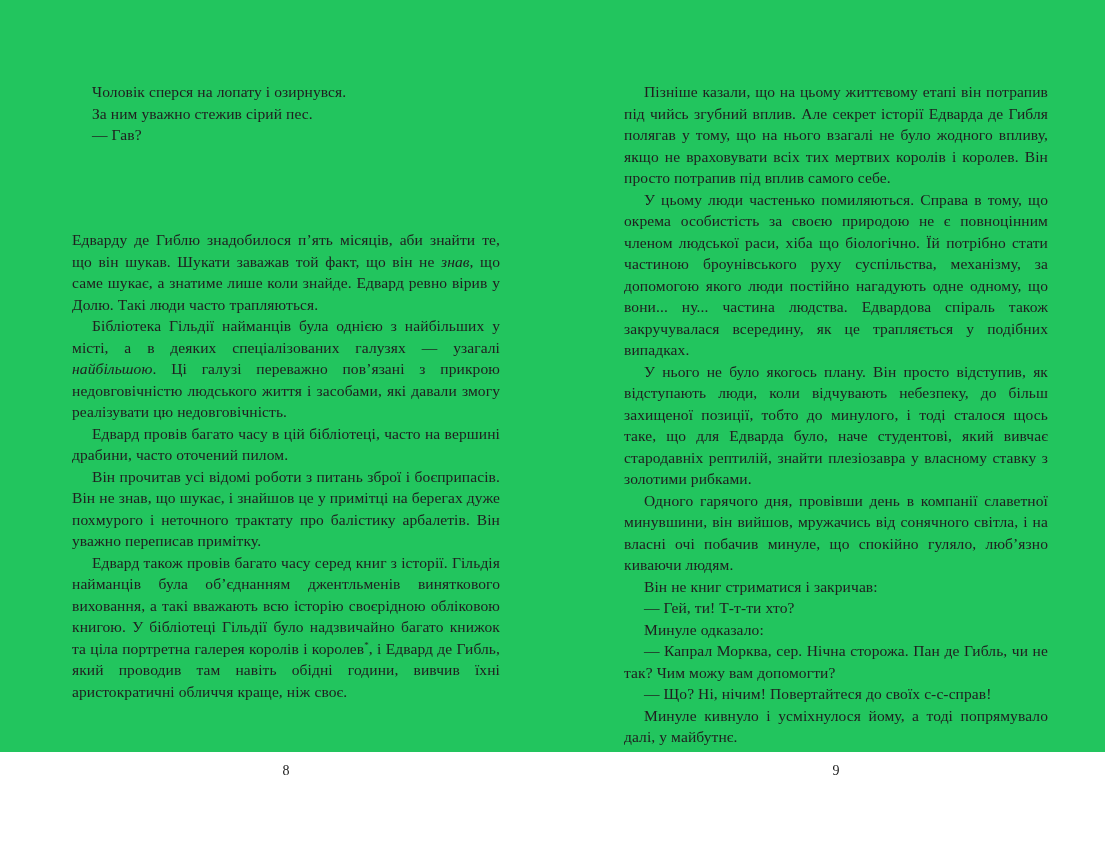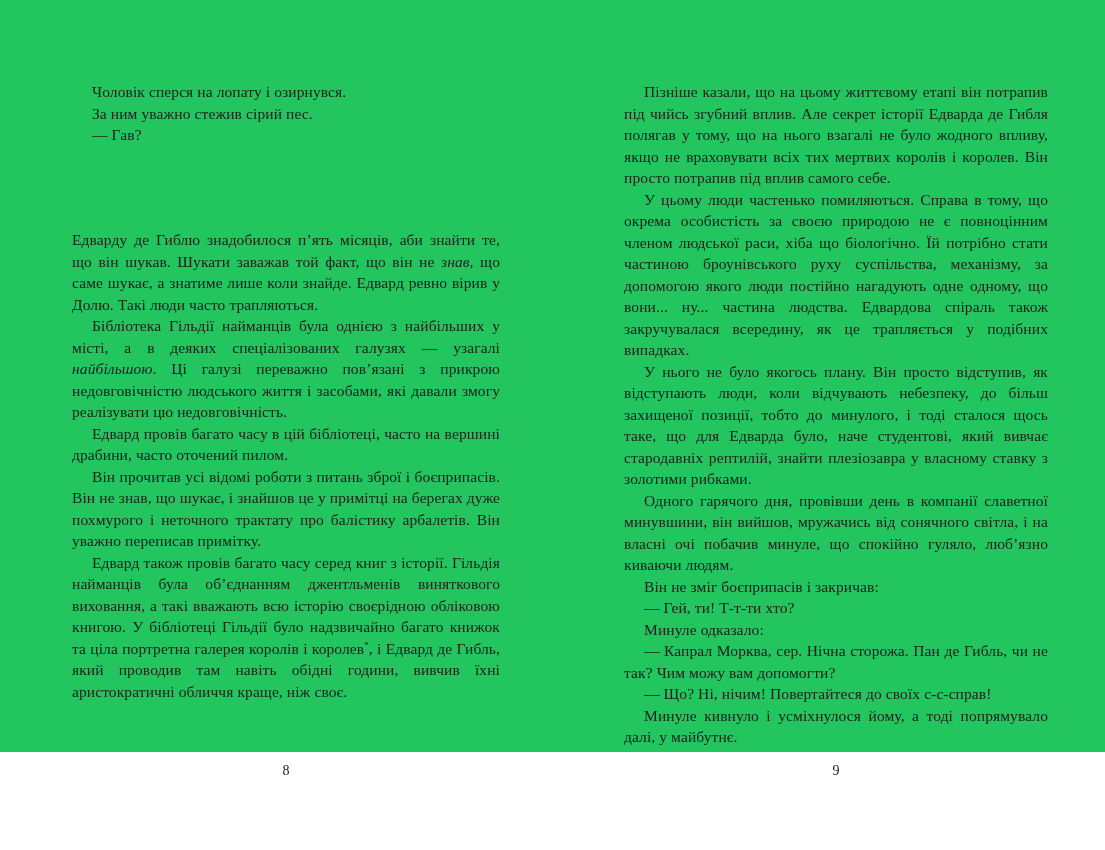--- a/index.html
+++ b/index.html
@@ -106,21 +106,21 @@
 
     <div class="page-number">8</div>
   </section>
 
   <section class="page page-right">
     <div class="body-right">
         <p class="line indent"><span>Пізніше казали, що на цьому життєвому етапі він потрапив під чийсь згубний вплив. Але секрет історії Едварда де Гибля полягав у тому, що на нього взагалі не було жодного впливу, якщо не враховувати всіх тих мертвих королів і королев. Він просто потрапив під вплив самого себе.</span></p>
         <p class="line indent"><span>У цьому люди частенько помиляються. Справа в тому, що окрема особистість за своєю природою не є повноцінним членом людської раси, хіба що біологічно. Їй потрібно стати частиною броунівського руху суспільства, механізму, за допомогою якого люди постійно нагадують одне одному, що вони... ну... частина людства. Едвардова спіраль також закручувалася всередину, як це трапляється у подібних випадках.</span></p>
         <p class="line indent"><span>У нього не було якогось плану. Він просто відступив, як відступають люди, коли відчувають небезпеку, до більш захищеної позиції, тобто до минулого, і тоді сталося щось таке, що для Едварда було, наче студентові, який вивчає стародавніх рептилій, знайти плезіозавра у власному ставку з золотими рибками.</span></p>
         <p class="line indent"><span>Одного гарячого дня, провівши день в компанії славетної минувшини, він вийшов, мружачись від сонячного світла, і на власні очі побачив минуле, що спокійно гуляло, люб’язно киваючи людям.</span></p>
-        <p class="line indent"><span>Він не зміг боєприпасів і закричав:</span></p>
+        <p class="line indent"><span>Він не книг стриматися і закричав:</span></p>
         <p class="line indent"><span>— Гей, ти! Т-т-ти хто?</span></p>
         <p class="line indent"><span>Минуле одказало:</span></p>
         <p class="line indent"><span>— Капрал Морква, сер. Нічна сторожа. Пан де Гибль, чи не так? Чим можу вам допомогти?</span></p>
         <p class="line indent"><span>— Що? Ні, нічим! Повертайтеся до своїх с-с-справ!</span></p>
         <p class="line indent"><span>Минуле кивнуло і усміхнулося йому, а тоді попрямувало далі, у майбутнє.</span></p>
       </div>
 
     <div class="page-number">9</div>
   </section>
 

